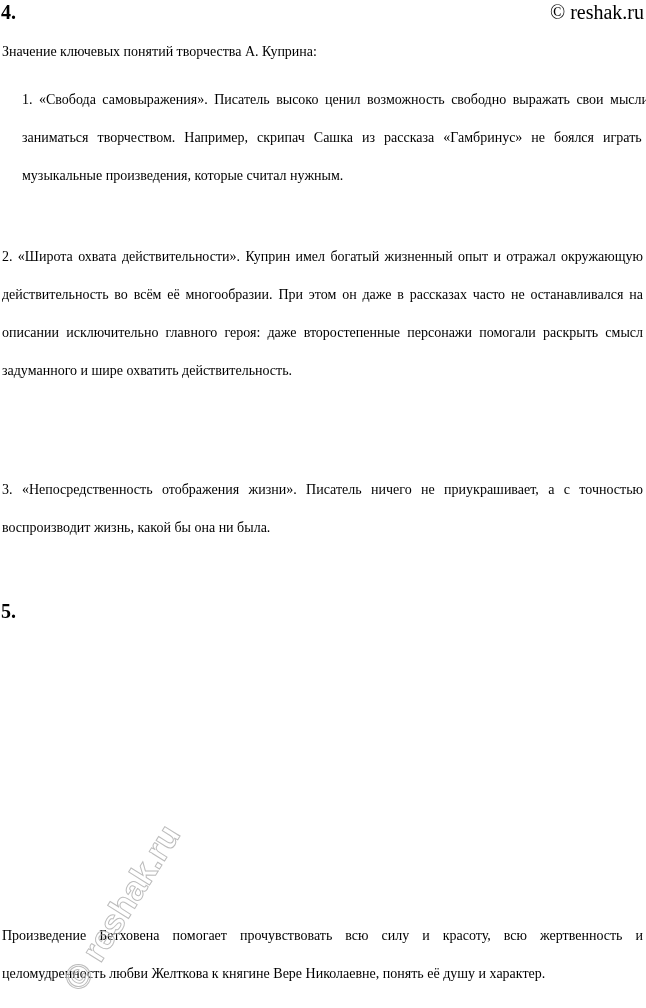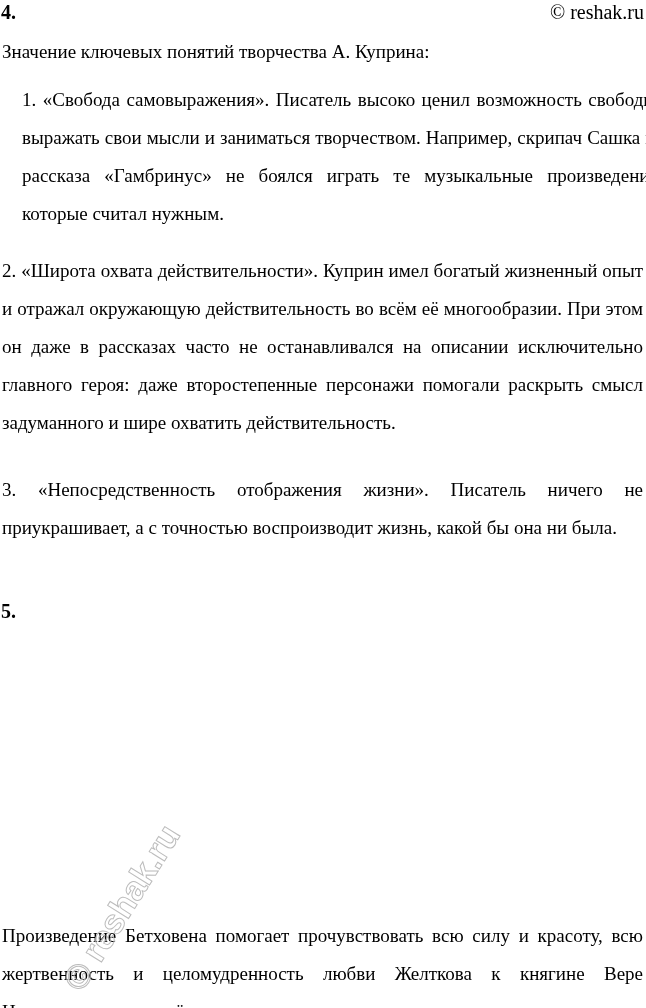--- a/index.html
+++ b/index.html
@@ -40,21 +40,21 @@
       position: absolute;
       right: 2px;
       top: 0;
       font-size: 20px;
       line-height: 30px;
     }
     .block {
       position: absolute;
       left: 2px;
       width: 641px;
-      font-size: 19px;
+      font-size: 14px;
       line-height: 38px;
       text-align: justify;
       text-align-last: left;
       margin: 0;
     }
     .section-number {
       position: absolute;
       left: 1px;
       font-weight: bold;
       font-size: 20px;
@@ -83,21 +83,21 @@
 
   <div class="header-row">
     <span class="task-number">4.</span>
     <span class="copyright">© reshak.ru</span>
   </div>
 
   <p class="block" style="top:33px;">Значение ключевых понятий творчества А. Куприна:</p>
 
   <p class="block" style="top:81px;margin-left:20px;">1. «Свобода самовыражения». Писатель высоко ценил возможность свободно выражать свои мысли и заниматься творчеством. Например, скрипач Сашка из рассказа «Гамбринус» не боялся играть те музыкальные произведения, которые считал нужным.</p>
 
-  <p class="block" style="top:252px;">2. «Широта охвата действительности». Куприн имел богатый жизненный опыт и отражал окружающую действительность во всём её многообразии. При этом он даже в рассказах часто не останавливался на описании исключительно главного героя: даже второстепенные персонажи помогали раскрыть смысл задуманного и шире охватить действительность.</p>
+  <p class="block" style="top:238px;">2. «Широта охвата действительности». Куприн имел богатый жизненный опыт и отражал окружающую действительность во всём её многообразии. При этом он даже в рассказах часто не останавливался на описании исключительно главного героя: даже второстепенные персонажи помогали раскрыть смысл задуманного и шире охватить действительность.</p>
 
   <p class="block" style="top:471px;">3. «Непосредственность отображения жизни». Писатель ничего не приукрашивает, а с точностью воспроизводит жизнь, какой бы она ни была.</p>
 
   <span class="section-number" style="top:596px;">5.</span>
 
 
 
   <p class="block" style="top:917px;">Произведение Бетховена помогает прочувствовать всю силу и красоту, всю жертвенность и целомудренность любви Желткова к княгине Вере Николаевне, понять её душу и характер.</p>
 
   <div class="watermark">© reshak.ru</div>

